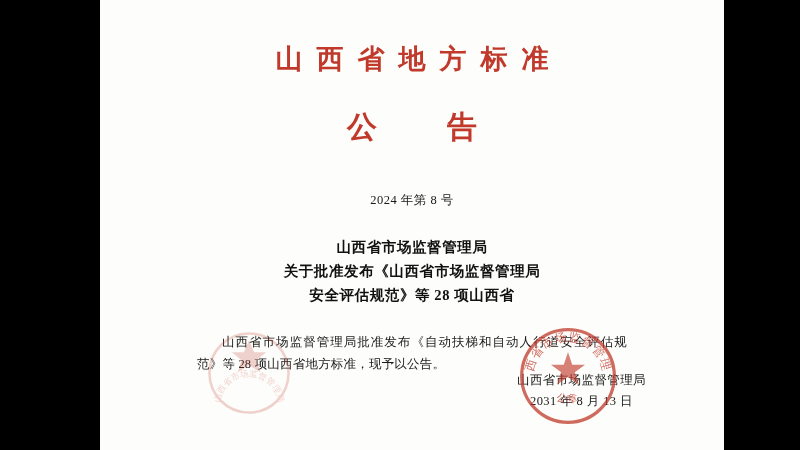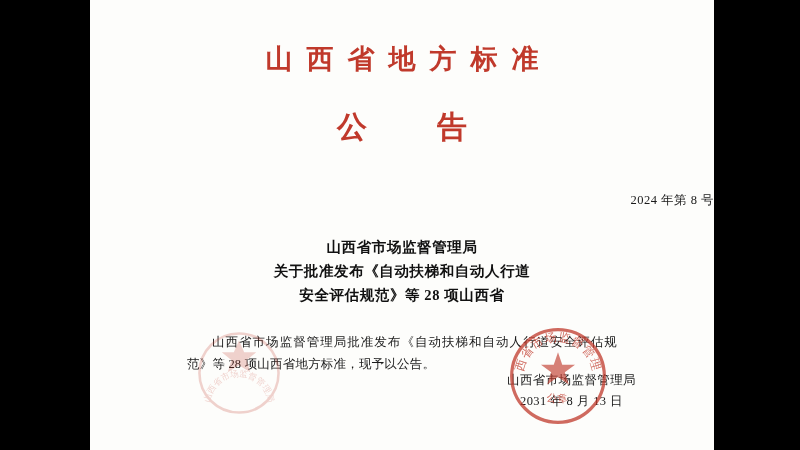--- a/index.html
+++ b/index.html
@@ -14,21 +14,21 @@
     font-family: "Liberation Serif", serif;
   }
   #page {
     position: relative;
     width: 800px;
     height: 450px;
     background: #000;
   }
   .sheet {
     position: absolute;
-    left: 90px;
+    left: 100px;
     top: 0px;
     width: 624px;
     height: 450px;
     background: #fdfdfb;
     overflow: hidden;
   }
   .doc-title {
     text-align: center;
     color: #c0392b;
     font-family: "Liberation Serif", serif;
@@ -43,21 +43,21 @@
   }
   .title-line2 {
     margin-top: 32px;
     font-size: 30px;
     line-height: 38px;
     letter-spacing: 20px;
     text-indent: 20px;
   }
   .issue-no {
     margin-top: 46px;
-    text-align: right;
+    text-align: center;
     font-size: 12.5px;
     color: #1a1a1a;
     letter-spacing: 0.5px;
   }
   .subject {
     margin-top: 26px;
     text-align: center;
     color: #111;
     font-size: 14.5px;
     font-weight: 700;
@@ -118,21 +118,21 @@
   <div class="sheet">
 
     <div class="doc-title title-line1">山西省地方标准</div>
 
     <div class="doc-title title-line2">公　告</div>
 
     <div class="issue-no">2024 年第 8 号</div>
 
     <div class="subject">
       <div>山西省市场监督管理局</div>
-      <div>关于批准发布《自动扶梯和自动人行道</div>
+      <div>关于批准发布《山西省市场监督管理局</div>
       <div>安全评估规范》等 28 项山西省</div>
     </div>
 
     <div class="body-text">
       <p class="indent" style="margin:0">山西省市场监督管理局批准发布《自动扶梯和自动人行道安全评估规范》等 28 项山西省地方标准，现予以公告。</p>
     </div>
 
     <div class="watermark">
       <svg viewBox="0 0 100 100" width="86" height="86" aria-hidden="true">
         <circle cx="50" cy="50" r="46" fill="none" stroke="#c0392b" stroke-width="3"></circle>

